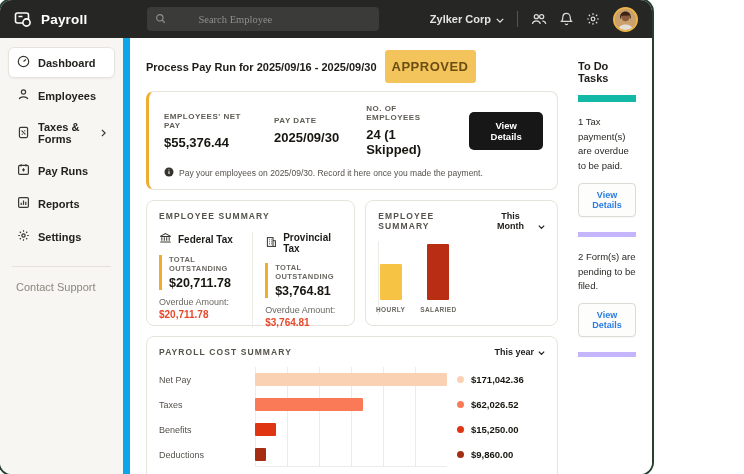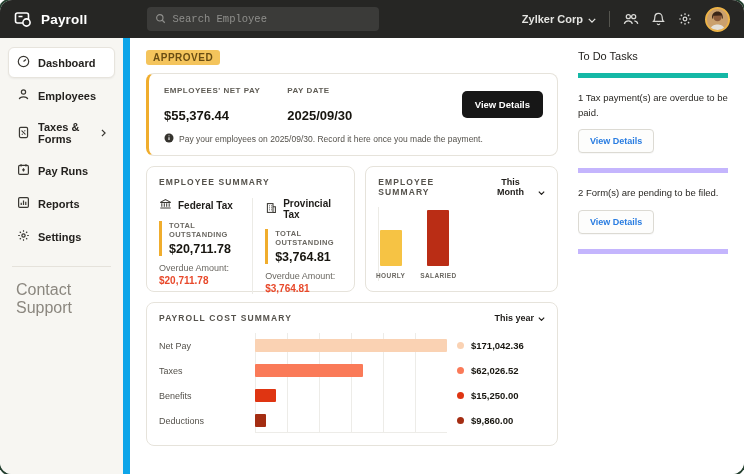--- a/index.html
+++ b/index.html
@@ -1,31 +1,31 @@
 <!DOCTYPE html>
 <html><head>
 <meta charset="utf-8">
 <style>
   * { margin:0; padding:0; box-sizing:border-box; }
   html,body { background:#ffffff; }
   body { font-family:"Liberation Sans", sans-serif; color:#1e1c19; }
   .screen {
-    position:relative; width:744px; height:474px; border-radius:12px; overflow:hidden;
+    position:relative; width:652px; height:474px; border-radius:12px; overflow:hidden;
     box-shadow:0 0 0 2px #24402f; background:#ffffff; display:flex; flex-direction:column;
   }
 
   
   .topbar { height:38px; flex:0 0 38px; background:#262624; display:flex; align-items:center; padding:0 14px; }
   .brand { display:flex; align-items:center; gap:8px; color:#ffffff; }
   .brand svg { display:block; }
   .brand-name { font-size:13.5px; font-weight:700; letter-spacing:.2px; }
   .search { margin-left:60px; width:232px; height:24px; background:#3b3b39; border-radius:4px;
     display:flex; align-items:center; gap:6px; padding:0 8px; color:#8f8f8c; }
   .search input { background:transparent; border:none; outline:none; color:#d5d5d2; font-size:10.5px;
-    font-family:Liberation Mono, monospace; width:100%; }
+    font-family:Liberation Serif, serif; width:100%;margin-left:26px; }
   .search input::placeholder { color:#8f8f8c; }
   .top-right { margin-left:auto; display:flex; align-items:center; gap:13px; color:#e4e4e1; }
   .org { display:flex; align-items:center; gap:5px; background:none; border:none; color:#e4e4e1;
     font-size:11px; font-weight:700; font-family:"Liberation Sans", sans-serif; cursor:pointer; }
   .vdiv { width:1px; height:16px; background:#55554f; }
   .top-icon { background:none; border:none; color:#d9d9d6; cursor:pointer; display:flex; }
   .avatar { width:25px; height:25px; border-radius:50%; border:2px solid #ecb347; overflow:hidden;
     background:#d9a16b; cursor:pointer; padding:0; }
   .avatar svg { display:block; }
 
@@ -33,40 +33,40 @@
   .body-row { flex:1; display:flex; min-height:0; }
   .sidebar { width:130px; flex:0 0 130px; background:#f7f6f2; border-right:7px solid #0ea5e9;
     padding:9px 8px; display:flex; flex-direction:column; }
   .side-item { display:flex; align-items:center; gap:8px; padding:7px 8px; border-radius:6px;
     font-size:11px; font-weight:700; color:#24221f; background:none; border:1px solid transparent;
     font-family:"Liberation Sans", sans-serif; cursor:pointer; text-align:left; width:100%; margin-bottom:2px; }
   .side-item.active { background:#ffffff; border:1px solid #e7e4dd; box-shadow:0 1px 2px rgba(0,0,0,.05); }
   .side-item .chev { margin-left:auto; color:#55524c; display:flex; }
   .side-item svg { flex:0 0 auto; color:#3a3833; }
   .side-divider { border-top:1px solid #e5e2db; margin:12px 4px 10px; }
-  .support { font-size:16px; color:#8b877f; padding:4px 8px; cursor:pointer; background:none; border:none;
+  .support { font-size:11px; color:#8b877f; padding:4px 8px; cursor:pointer; background:none; border:none;
     font-family:"Liberation Sans", sans-serif; text-align:left; }
 
   .main { flex:1; display:flex; flex-direction:column; background:#ffffff; min-width:0; }
   .welcome { padding:11px 16px; font-size:13px; font-weight:800; border-bottom:1px solid #eceae5; }
   .content { flex:1; display:flex; gap:20px; padding:12px 16px; min-height:0; }
   .left-col { width:412px; flex:0 0 412px; }
   .todo { flex:1; min-width:0; }
 
   
   .payrun-head { display:flex; align-items:center; gap:8px; margin-bottom:8px; }
   .payrun-title { font-size:11px; font-weight:800; }
-  .badge { background:#f4c45c; color:#6a4d13; font-size:10px; font-weight:800; letter-spacing:.5px;
-    padding:2px 7px; border-radius:3px; }
+  .badge { background:#f4c45c; color:#6a4d13; font-size:13px; font-weight:800; letter-spacing:.5px;
+    padding:9px 7px; border-radius:3px; }
   .card { background:#ffffff; border:1px solid #e6e3db; border-radius:8px; }
   .payrun-card { border-left:3px solid #f0ad2d; padding:12px 14px 10px 15px; }
   .payrun-row { display:flex; align-items:center; }
   .pr-field { margin-right:27px; }
   .pr-label { font-size:8px; font-weight:700; color:#5f5c55; letter-spacing:.5px; }
-  .pr-value { font-size:13px; font-weight:800; margin-top:13px; color:#17150f; }
+  .pr-value { font-size:13px; font-weight:800; margin-top:5px; color:#17150f; }
   .btn-dark { margin-left:auto; background:#171717; color:#ffffff; font-size:9.5px; font-weight:700;
     padding:8px 13px; border-radius:5px; border:none; cursor:pointer; font-family:"Liberation Sans", sans-serif; }
   .note { display:flex; align-items:center; gap:5px; margin-top:10px; font-size:8.5px; color:#54514b; }
 
   
   .two-cards { display:flex; gap:10px; margin-top:10px; }
   .sum-card { padding:10px 12px; height:126px; }
   .tax-card { flex:11; }
   .emp-card { flex:10; display:flex; flex-direction:column; }
   .card-head { display:flex; align-items:center; justify-content:space-between; }
@@ -107,21 +107,21 @@
     background-image:linear-gradient(to right, #edece8 1px, transparent 1px);
     background-size:calc(100%/6) 100%; }
   .chart-row:last-child .track { box-shadow:inset 0 -1px 0 #edece8; }
   .hbar { height:13px; border-radius:1px; }
   .legend { width:88px; flex:0 0 88px; }
   .legend-row { display:flex; align-items:center; gap:7px; height:25px; }
   .dot { width:7px; height:7px; border-radius:50%; flex:0 0 auto; }
   .legend-val { font-size:9.5px; font-weight:800; color:#17150f; }
 
   
-  .todo-title { font-size:11px; font-weight:400; padding-bottom:11px; border-bottom:5px solid #14b8a6; }
+  .todo-title { font-size:11px; font-weight:700; padding-bottom:11px; border-bottom:7px solid #14b8a6;margin-top:10px; }
   .task { padding:13px 0 15px; border-bottom:5px solid #c4b5fd; }
   .task-text { font-size:9.5px; line-height:1.55; color:#2a2824; max-width:150px; }
   .btn-light { margin-top:9px; background:#fdfdfc; border:1px solid #dcdad3; border-radius:4px;
     color:#2a7de1; font-size:9px; font-weight:700; padding:6px 11px; cursor:pointer;
     font-family:"Liberation Sans", sans-serif; box-shadow:0 1px 1px rgba(0,0,0,.03); }
 </style>
 </head>
 <body>
 
 <div class="screen">
@@ -239,32 +239,37 @@
       </button>
       <div class="side-divider"></div>
       <button class="support">Contact Support</button>
     </nav>
 
     <main class="main">
       <div class="content">
         <section class="left-col">
 
           <div class="payrun-head">
+            <span class="payrun-title">Process Pay Run for 2025/09/16 - 2025/09/30</span>
             <span class="badge">APPROVED</span>
           </div>
 
           <div class="card payrun-card">
             <div class="payrun-row">
               <div class="pr-field">
                 <div class="pr-label">EMPLOYEES' NET PAY</div>
                 <div class="pr-value">$55,376.44</div>
               </div>
               <div class="pr-field">
                 <div class="pr-label">PAY DATE</div>
                 <div class="pr-value">2025/09/30</div>
+              </div>
+              <div class="pr-field">
+                <div class="pr-label">NO. OF EMPLOYEES</div>
+                <div class="pr-value">24 (1 Skipped)</div>
               </div>
               <button class="btn-dark">View Details</button>
             </div>
             <div class="note">
               <span><svg width="10" height="10" viewBox="0 0 12 12">
                     <circle cx="6" cy="6" r="5.4" fill="#35332e"></circle>
                     <path d="M6 5.2v3.2M6 3.1v.9" stroke="#fff" stroke-width="1.3"></path>
                   </svg></span>
               <span>Pay your employees on 2025/09/30. Record it here once you made the payment.</span>
             </div>

